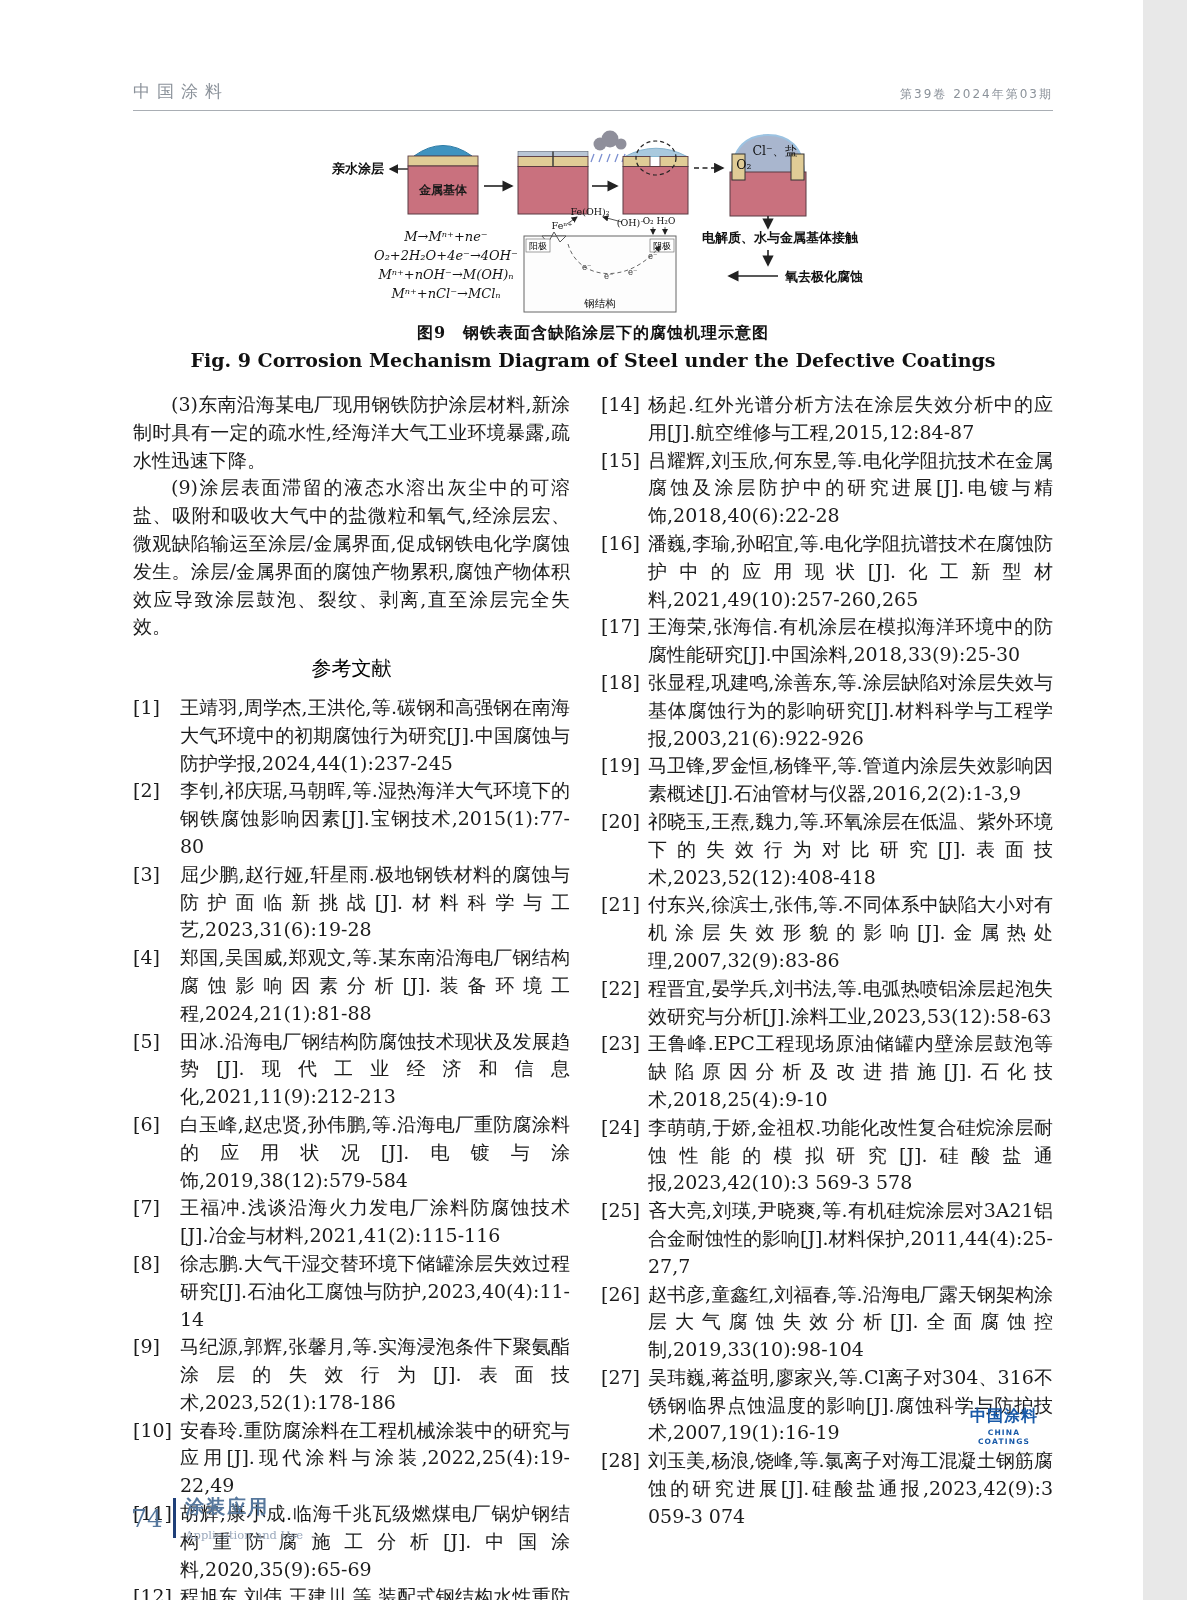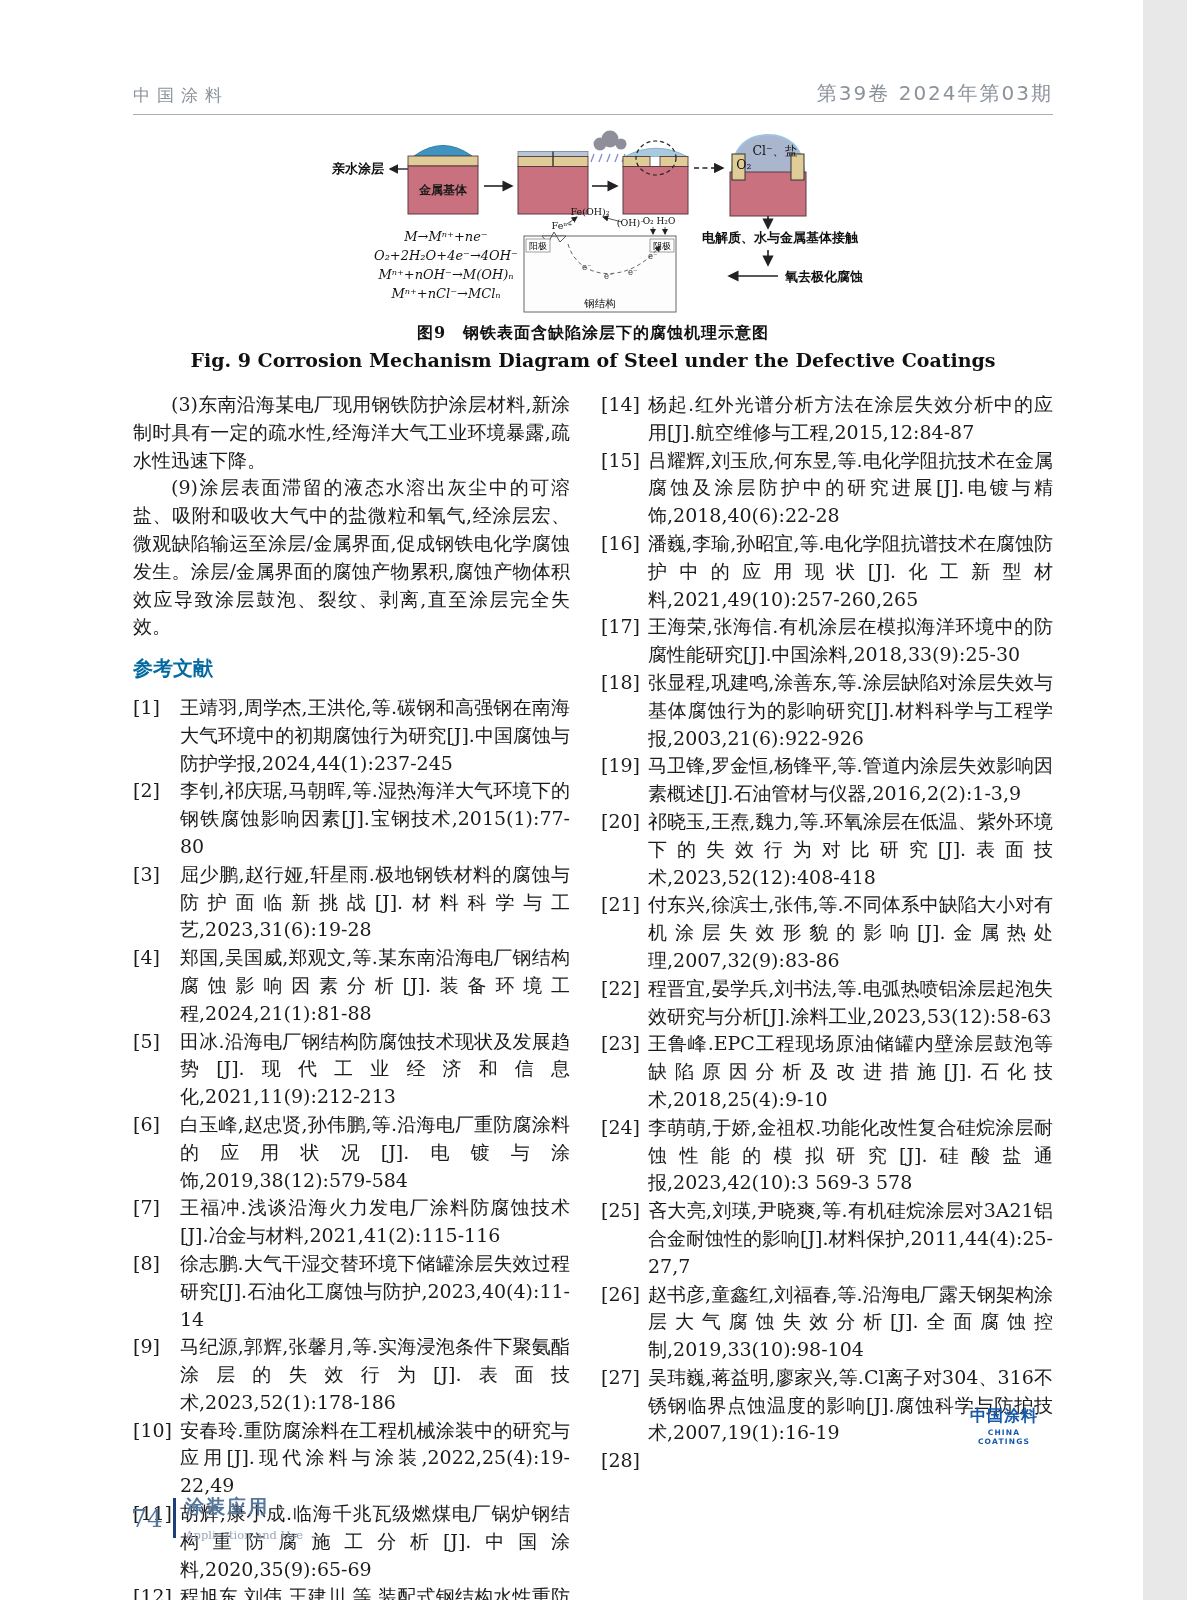--- a/index.html
+++ b/index.html
@@ -4,33 +4,33 @@
 <style>
   html,body{margin:0;padding:0;background:#e8e8e8;}
   .page{position:relative;width:1143px;height:1600px;background:#ffffff;overflow:hidden;
         font-family:"DejaVu Serif","Liberation Serif",serif;}
   
   .header{position:absolute;left:133px;top:80px;width:920px;display:flex;
           justify-content:space-between;align-items:flex-end;
           border-bottom:1.5px solid #a9aeb4;padding-bottom:7px;
           font-family:"DejaVu Sans","Liberation Sans",sans-serif;color:#8b929a;}
   .header .jname{font-size:17px;letter-spacing:7px;}
-  .header .jissue{font-size:20px;letter-spacing:2px;}
+  .header .jissue{font-size:12px;letter-spacing:2px;}
   
   .fig{position:absolute;left:328px;top:128px;}
   .caption{position:absolute;left:133px;top:323px;width:920px;text-align:center;color:#111;}
   .caption .zh{font-size:16px;font-weight:bold;letter-spacing:1px;}
   .caption .en{font-size:19px;font-weight:bold;margin-top:5px;}
   
   .col{position:absolute;top:391px;width:437px;font-size:19px;line-height:27.8px;
        color:#1b1b1b;text-align:justify;}
   .col-left{left:133px;}
   .col-right{left:601px;width:452px;}
   .para{text-indent:2em;}
-  .refs-title{text-align:left;font-weight:bold;font-size:20px;margin:14px 0 11px 0;color:#0369a1;}
+  .refs-title{text-align:center;font-weight:normal;font-size:20px;margin:14px 0 11px 0;color:#000000;}
   .ref{display:flex;}
   .ref-num{flex:0 0 47px;width:47px;}
   .ref-text{flex:1;text-align:justify;}
   
   .footer{position:absolute;left:131px;top:1494px;display:flex;align-items:center;
           font-family:"DejaVu Sans","Liberation Sans",sans-serif;}
   .footer .pageno{font-size:25px;color:#56779c;margin-right:10px;
                   font-family:"DejaVu Serif","Liberation Serif",serif;}
   .footer .bar{width:3.5px;height:40px;background:#1f3f78;margin-right:9px;}
   .footer .sec .zh{font-size:19px;font-weight:bold;color:#56779c;letter-spacing:2px;}
@@ -292,20 +292,21 @@
           <span class="ref-text">赵书彦,童鑫红,刘福春,等.沿海电厂露天钢架构涂层大气腐蚀失效分析[J].全面腐蚀控制,2019,33(10):98-104</span>
         </div>
 
         <div class="ref">
           <span class="ref-num">[27]</span>
           <span class="ref-text">吴玮巍,蒋益明,廖家兴,等.Cl离子对304、316不锈钢临界点蚀温度的影响[J].腐蚀科学与防护技术,2007,19(1):16-19</span>
         </div>
 
         <div class="ref">
           <span class="ref-num">[28]</span>
+          <span class="ref-text">刘玉美,杨浪,饶峰,等.氯离子对海工混凝土钢筋腐蚀的研究进展[J].硅酸盐通报,2023,42(9):3 059-3 074</span>
         </div>
       </div>
   </div>
 
   <div class="logo">
     <div class="zh">中国涂料</div>
     <div class="en">CHINA COATINGS</div>
   </div>
 
   <div class="footer">

